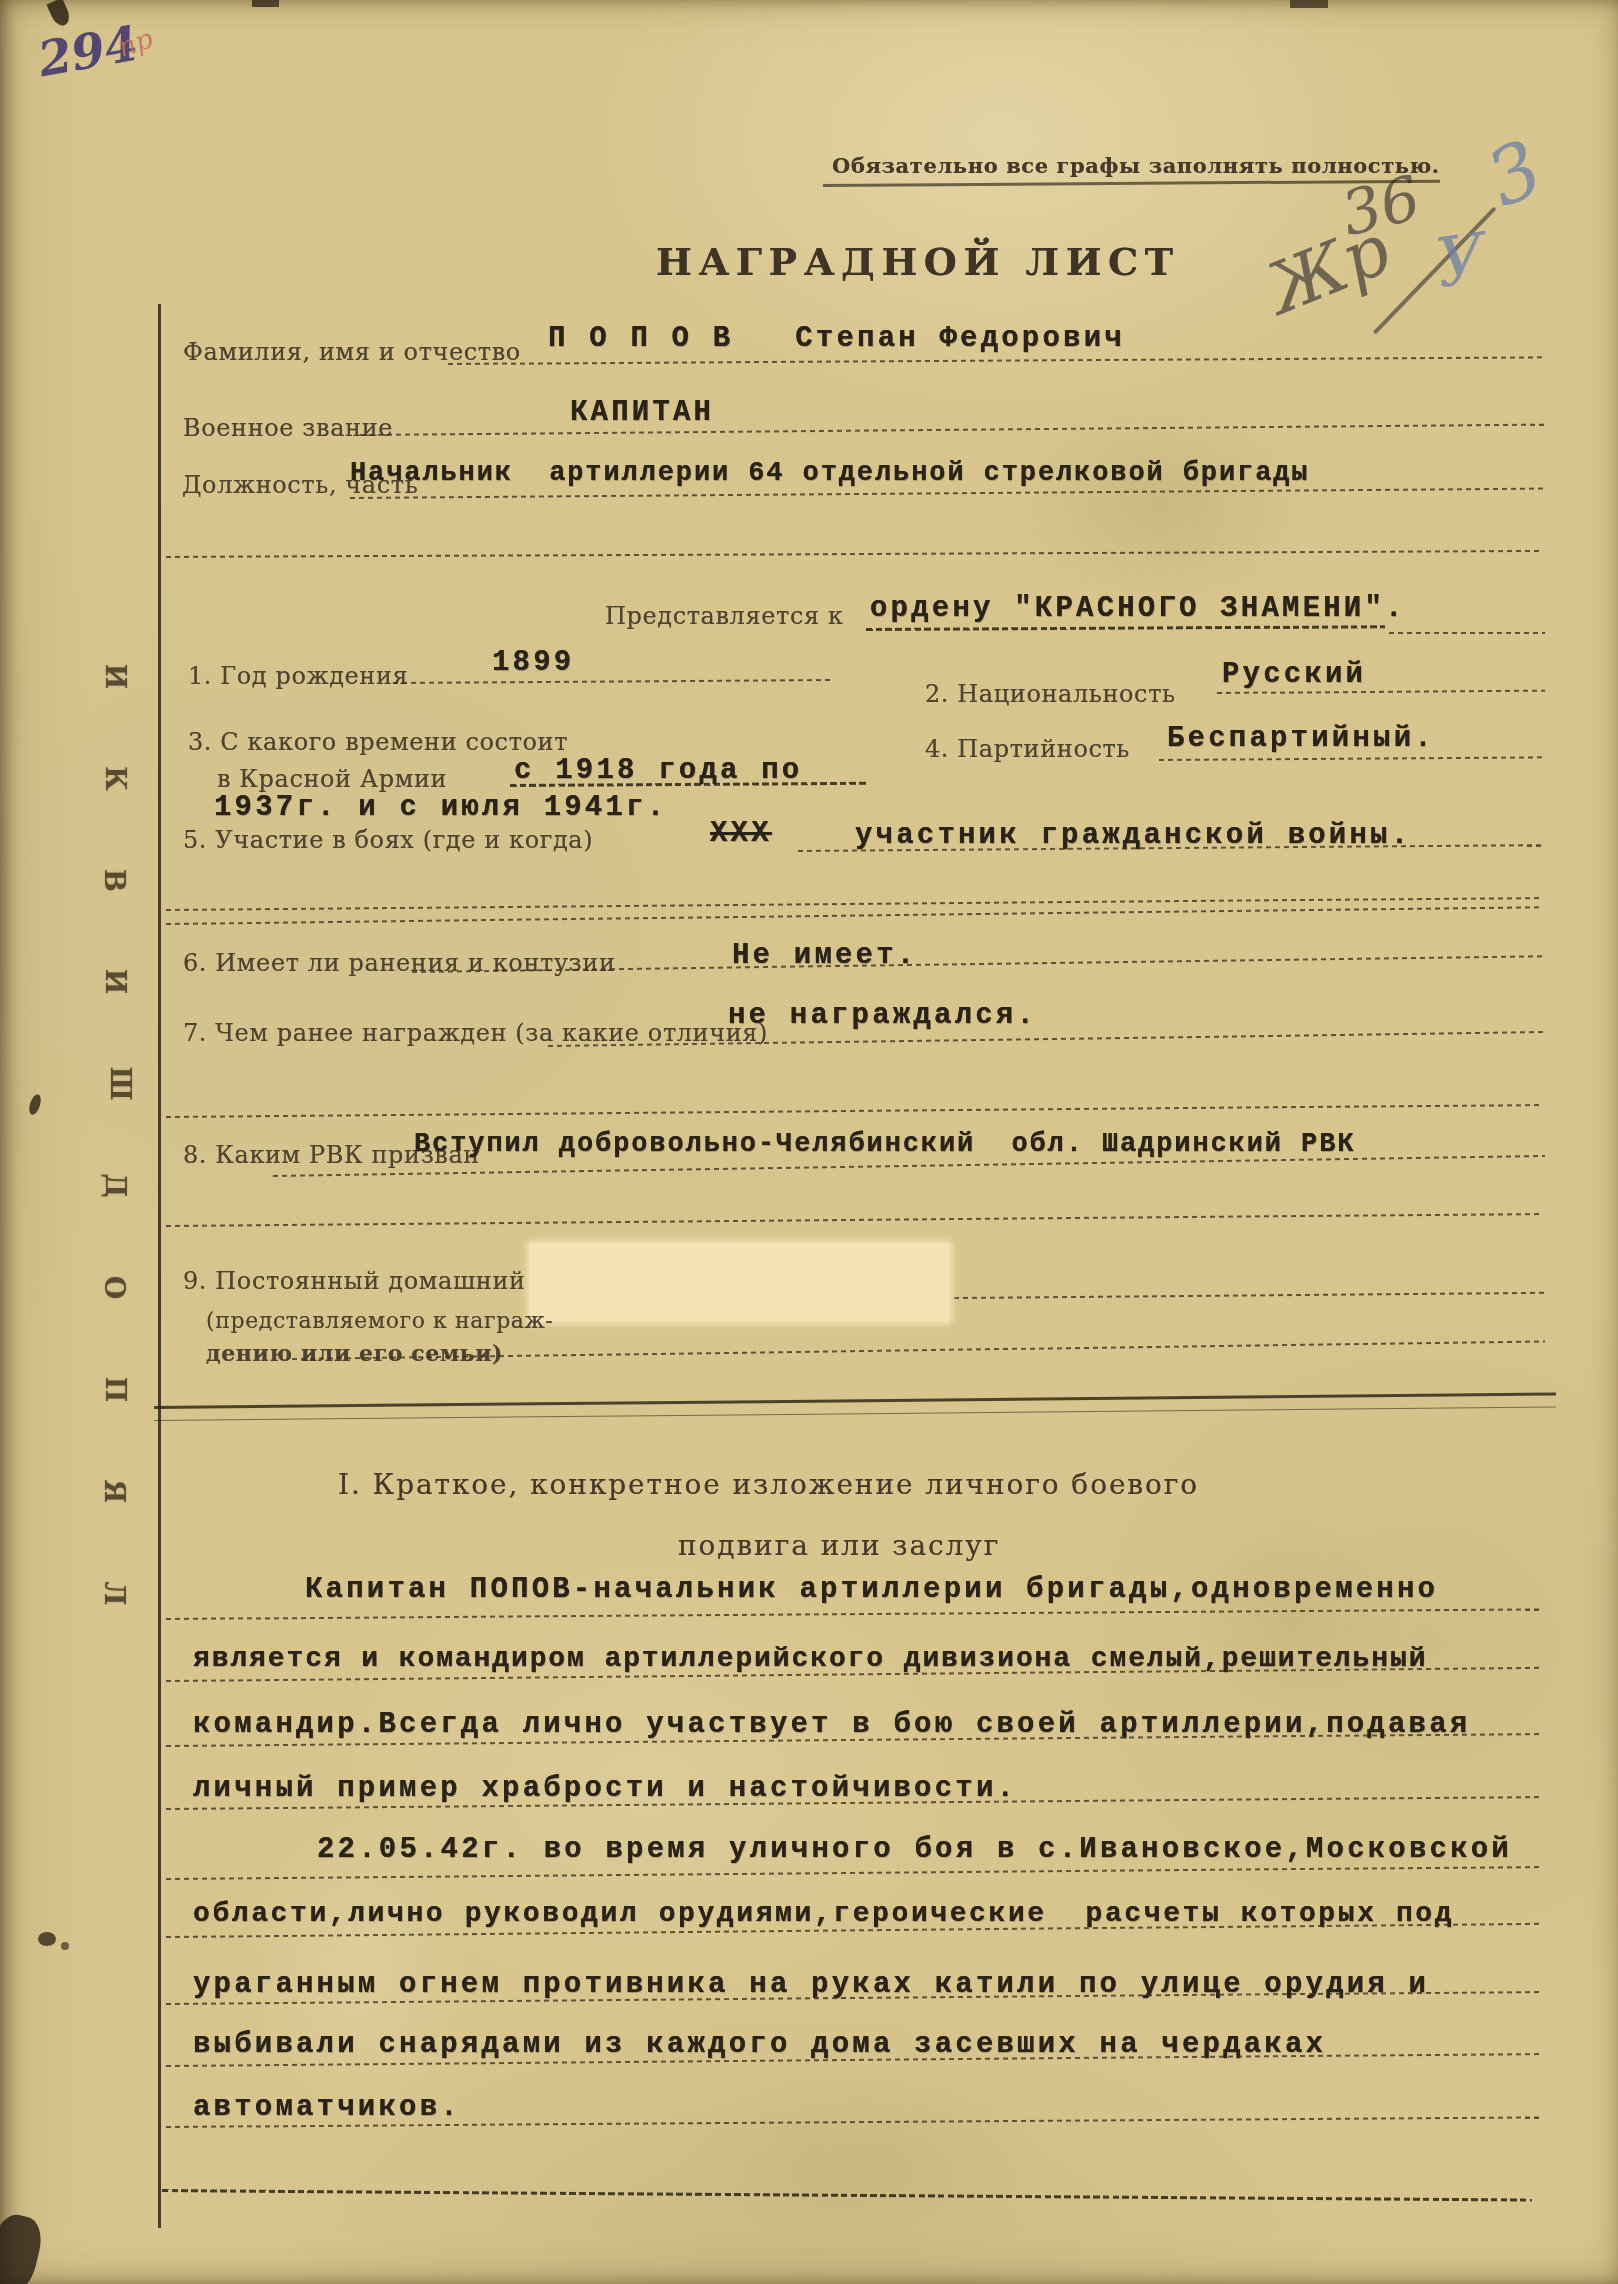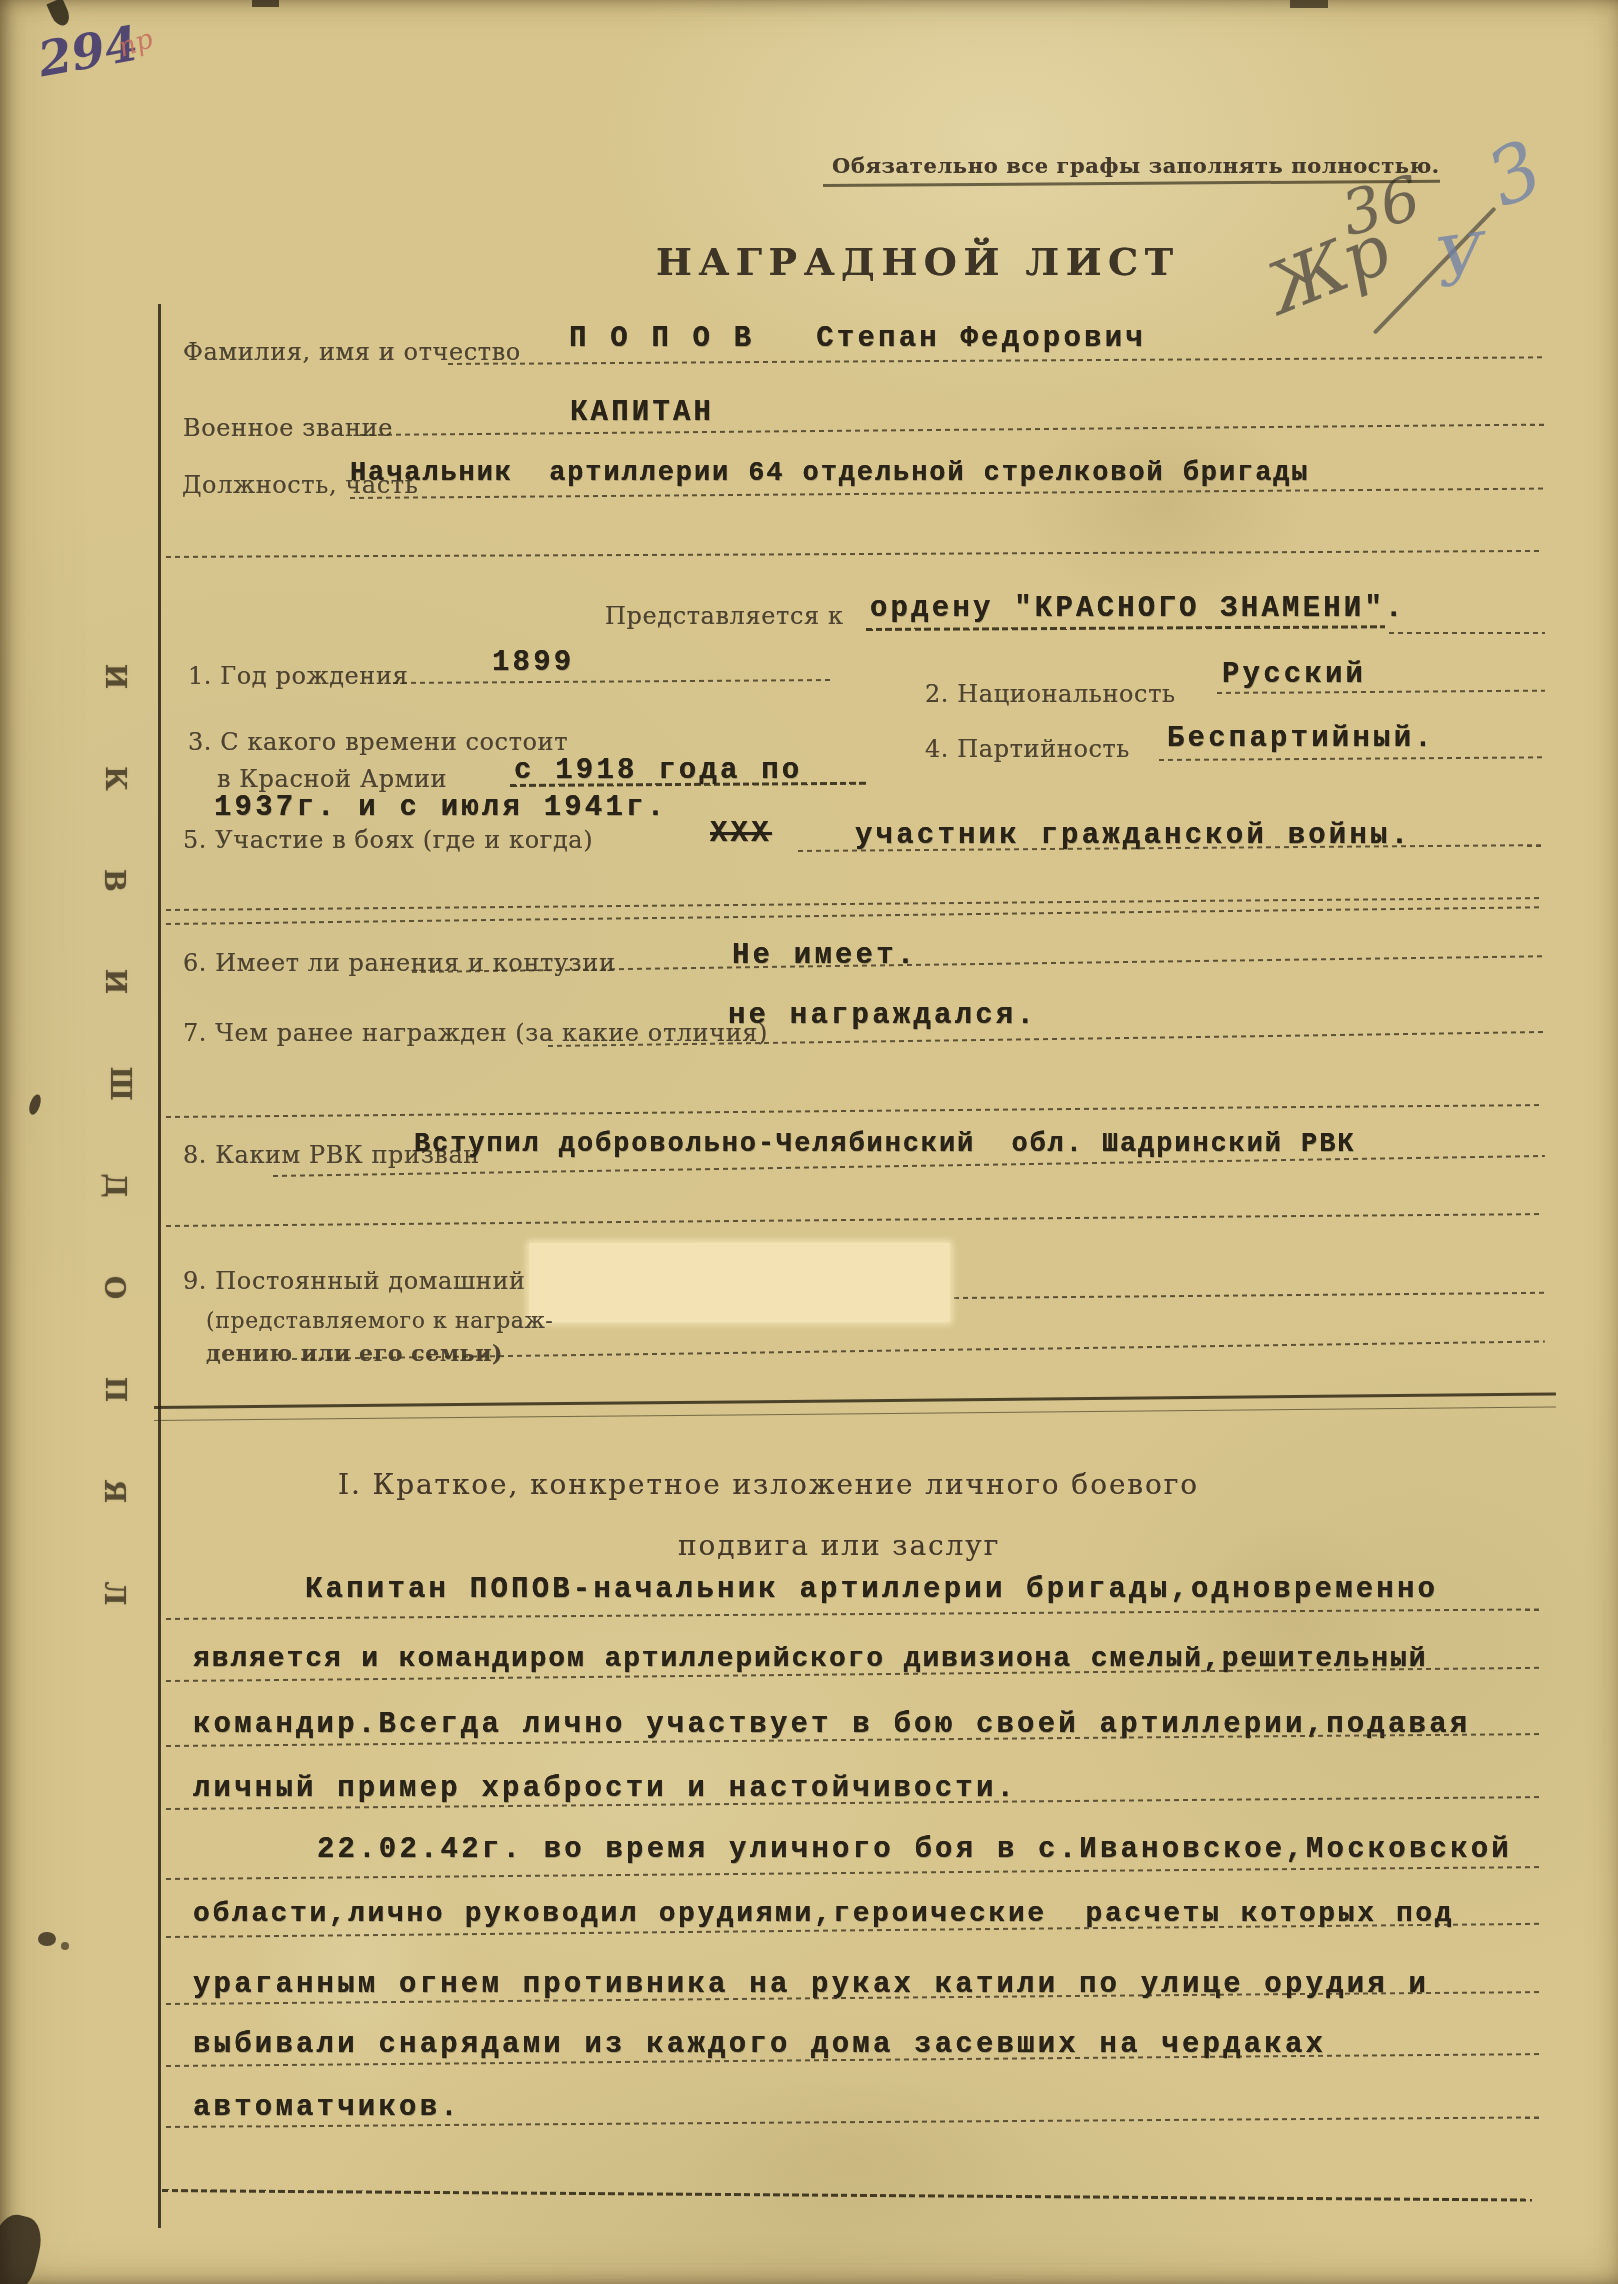--- a/index.html
+++ b/index.html
@@ -83,21 +83,21 @@
   <div class="abs stamp-letter" style="left:103px;top:1068px;">Ш</div>
   <div class="abs stamp-letter" style="left:103px;top:1170px;">Д</div>
   <div class="abs stamp-letter" style="left:103px;top:1272px;">О</div>
   <div class="abs stamp-letter" style="left:103px;top:1374px;">П</div>
   <div class="abs stamp-letter" style="left:103px;top:1476px;">Я</div>
   <div class="abs stamp-letter" style="left:103px;top:1578px;">Л</div>
 
   <div class="abs" style="left:158px;top:304px;width:2.6px;height:1924px;background:rgba(28,23,13,.78);"></div>
 
   <div class="abs plabel" style="left:183px;top:338px;">Фамилия, имя и отчество</div>
-  <div class="abs typed" style="left:548px;top:322px;margin-left:21px;">П О П О В   Степан Федорович</div>
+  <div class="abs typed" style="left:548px;top:322px;">П О П О В   Степан Федорович</div>
   <div class="abs dot" style="left:448px;top:363px;width:1097px;transform:rotate(-0.35deg);"></div>
 
   <div class="abs plabel" style="left:183px;top:414px;">Военное звание</div>
   <div class="abs typed" style="left:570px;top:396px;">КАПИТАН</div>
   <div class="abs dot" style="left:360px;top:434px;width:1185px;transform:rotate(-0.5deg);"></div>
 
   <div class="abs plabel" style="left:182px;top:471px;">Должность, часть</div>
   <div class="abs typed" style="left:350px;top:458px;font-size:27px;letter-spacing:1.9px;">Начальник  артиллерии 64 отдельной стрелковой бригады</div>
   <div class="abs dot" style="left:350px;top:497px;width:1194px;transform:rotate(-0.45deg);"></div>
   <div class="abs dot" style="left:166px;top:556px;width:1376px;transform:rotate(-0.25deg);"></div>
@@ -161,21 +161,21 @@
 
   <div class="abs typed" style="left:305px;top:1573px;">Капитан ПОПОВ-начальник артиллерии бригады,одновременно</div>
   <div class="abs dot" style="left:166px;top:1618px;width:1376px;transform:rotate(-0.4deg);"></div>
   <div class="abs typed" style="left:193px;top:1643px;font-size:28px;letter-spacing:1.9px;">является и командиром артиллерийского дивизиона смелый,решительный</div>
   <div class="abs dot" style="left:166px;top:1680px;width:1376px;transform:rotate(-0.55deg);"></div>
   <div class="abs typed" style="left:193px;top:1708px;">командир.Всегда лично участвует в бою своей артиллерии,подавая</div>
   <div class="abs dot" style="left:166px;top:1745px;width:1376px;transform:rotate(-0.5deg);"></div>
   <div class="abs typed" style="left:193px;top:1772px;">личный пример храбрости и настойчивости.</div>
   <div class="abs dot" style="left:166px;top:1808px;width:1376px;transform:rotate(-0.5deg);"></div>
 
-  <div class="abs typed" style="left:317px;top:1833px;">22.02.42г. во время уличного боя в с.Ивановское,Московской</div>
+  <div class="abs typed" style="left:317px;top:1833px;">22.05.42г. во время уличного боя в с.Ивановское,Московской</div>
   <div class="abs dot" style="left:166px;top:1878px;width:1376px;transform:rotate(-0.5deg);"></div>
   <div class="abs typed" style="left:193px;top:1898px;font-size:28px;letter-spacing:2.6px;">области,лично руководил орудиями,героические  расчеты которых под</div>
   <div class="abs dot" style="left:166px;top:1936px;width:1376px;transform:rotate(-0.55deg);"></div>
   <div class="abs typed" style="left:193px;top:1968px;">ураганным огнем противника на руках катили по улице орудия и</div>
   <div class="abs dot" style="left:166px;top:2003px;width:1376px;transform:rotate(-0.5deg);"></div>
   <div class="abs typed" style="left:193px;top:2028px;">выбивали снарядами из каждого дома засевших на чердаках</div>
   <div class="abs dot" style="left:166px;top:2065px;width:1376px;transform:rotate(-0.5deg);"></div>
   <div class="abs typed" style="left:193px;top:2091px;">автоматчиков.</div>
   <div class="abs dot" style="left:166px;top:2126px;width:1376px;transform:rotate(-0.4deg);"></div>
   <div class="abs dot heavy" style="left:162px;top:2189px;width:1370px;transform:rotate(0.4deg);"></div>

